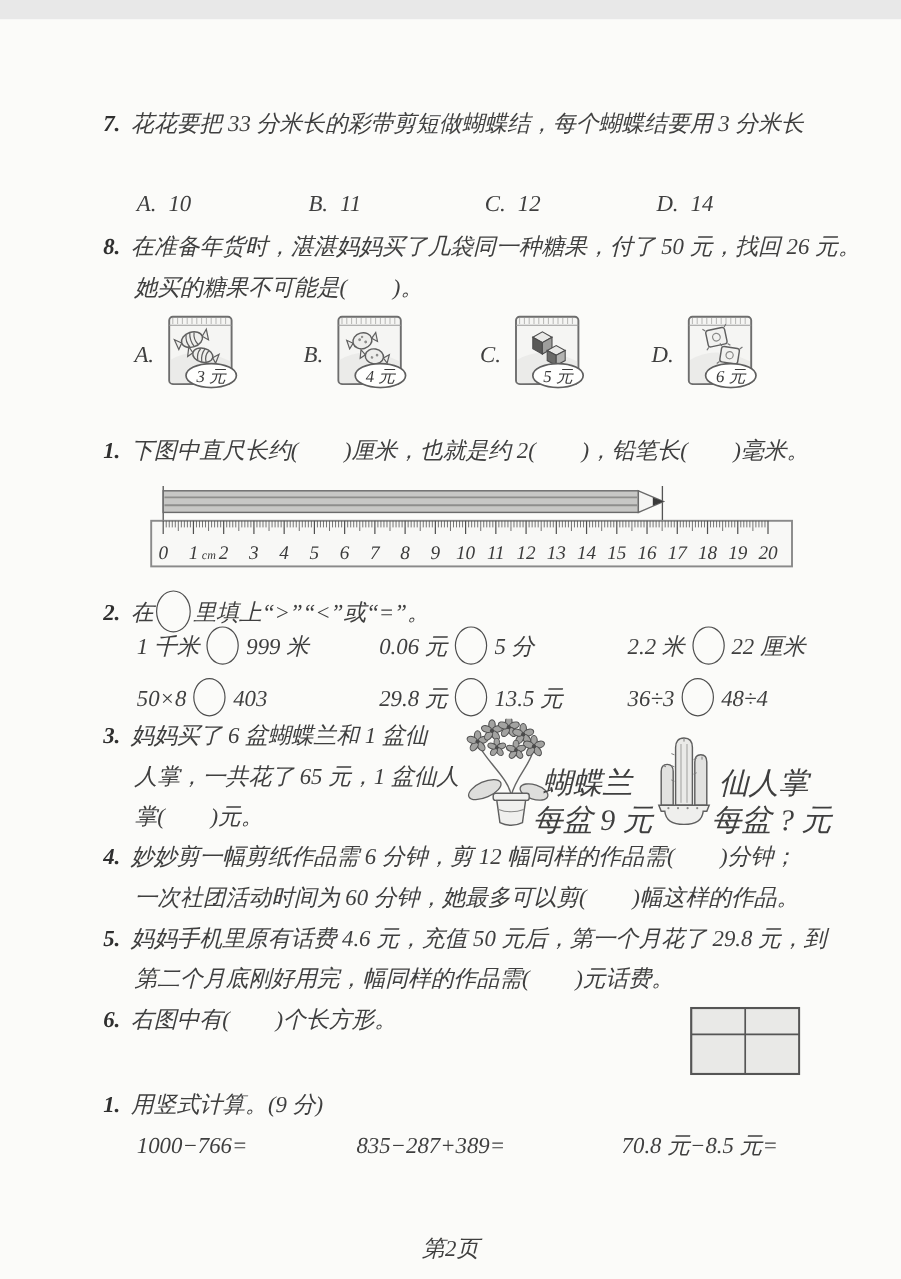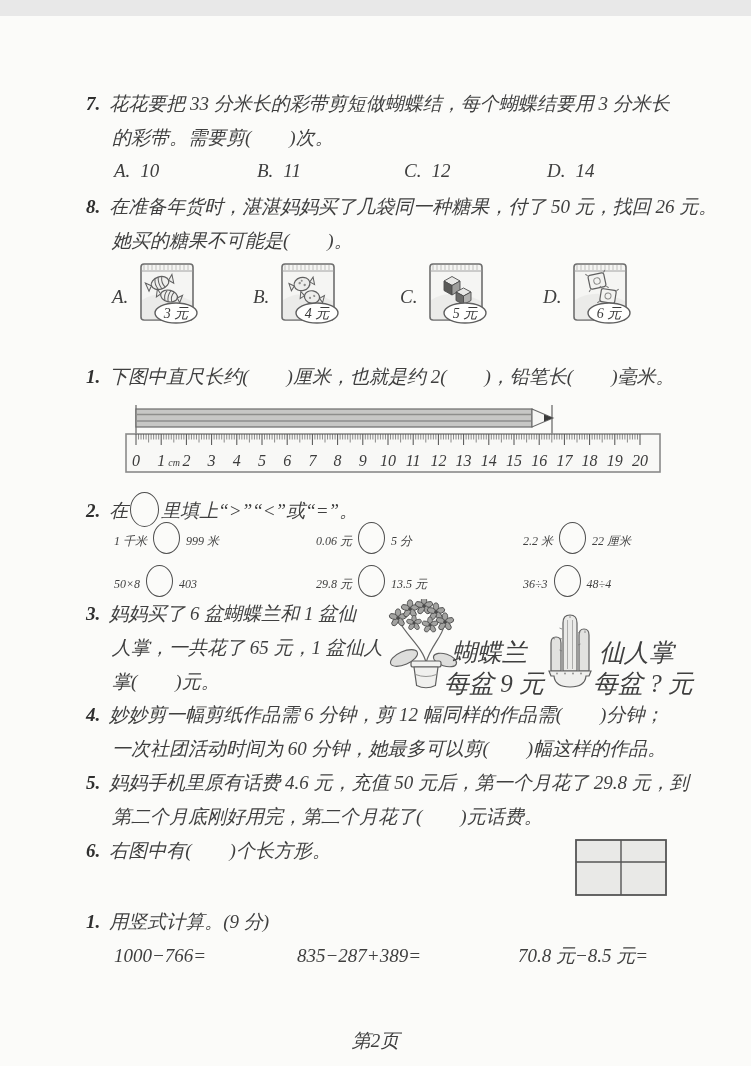--- a/index.html
+++ b/index.html
@@ -7,41 +7,40 @@
     position:relative;width:751px;height:1066px;margin:16px auto;
     background:#fbfbf9;overflow:hidden;
     font-family:"Liberation Serif","DejaVu Serif",serif;color:#3f3f3f;font-style:italic;
   }
   .line{position:absolute;white-space:nowrap;font-size:19px;line-height:25px;color:#3f3f3f;}
   .num{font-weight:700;color:#2f2f2f;margin-right:9px;}
   .head{position:absolute;white-space:nowrap;font-family:"Liberation Sans","DejaVu Sans",sans-serif;
         font-weight:700;font-size:21px;color:#2b2b2b;letter-spacing:0.5px;}
   .opt{position:absolute;white-space:nowrap;font-size:19px;color:#3f3f3f;}
   .ol{margin-right:10px;}
-  .cmp{position:absolute;white-space:nowrap;font-size:12px;color:#3f3f3f;}
+  .cmp{position:absolute;white-space:nowrap;font-size:19px;color:#3f3f3f;}
   .circle{display:inline-block;width:25px;height:30px;border:1.5px solid #4e4e4e;
           border-radius:50%;vertical-align:-9px;margin:0 6px;background:#fbfbf9;}
   .prompt-circle{width:27px;height:33px;vertical-align:-10px;margin:0 2px;}
   .bagopt{position:absolute;display:flex;align-items:flex-end;gap:5px;}
   .bagletter{font-size:19px;color:#3f3f3f;margin-bottom:16px;}
   .plabel{position:absolute;white-space:nowrap;font-size:25px;color:#3f3f3f;}
   .footer{position:absolute;left:0;top:1012px;width:100%;text-align:center;
           font-size:19px;color:#3f3f3f;}
   .figure{position:absolute;}
   .scan-edge{position:absolute;left:0;bottom:0;width:100%;height:3px;background:#dcdcda;}
   svg text{font-family:"Liberation Serif","DejaVu Serif",serif;}
   .pet{fill:#a3a3a1;stroke:#4f4f4f;stroke-width:0.9;}
 </style>
 </head>
 <body>
 
 <div class="page">
 
   <div class="line" style="left:86px;top:75px"><span class="num">7.</span><span>花花要把 33 分米长的彩带剪短做蝴蝶结，每个蝴蝶结要用 3 分米长</span></div>
-  <div class="line" style="left:112px;top:109px">的彩带。需要剪(　　)次。</div>
   <div class="opt" style="left:114px;top:144px"><span class="ol">A.</span><span>10</span></div>
   <div class="opt" style="left:257px;top:144px"><span class="ol">B.</span><span>11</span></div>
   <div class="opt" style="left:404px;top:144px"><span class="ol">C.</span><span>12</span></div>
   <div class="opt" style="left:547px;top:144px"><span class="ol">D.</span><span>14</span></div>
 
   <div class="line" style="left:86px;top:178px"><span class="num">8.</span><span>在准备年货时，湛湛妈妈买了几袋同一种糖果，付了 50 元，找回 26 元。</span></div>
   <div class="line" style="left:112px;top:212px">她买的糖果不可能是(　　)。</div>
 
   <div class="bagopt" style="left:112px;top:238px">
     <span class="bagletter">A.</span>
@@ -432,21 +431,21 @@
       <circle cx="34" cy="64.5" r="0.9" fill="#8a8a88"></circle>
       <circle cx="42" cy="64.5" r="0.9" fill="#8a8a88"></circle>
   </svg>
   <div class="plabel" style="left:599px;top:620px">仙人掌</div>
   <div class="plabel" style="left:593px;top:651px">每盆 ? 元</div>
 
   <div class="line" style="left:86px;top:686px"><span class="num">4.</span><span>妙妙剪一幅剪纸作品需 6 分钟，剪 12 幅同样的作品需(　　)分钟；</span></div>
   <div class="line" style="left:112px;top:720px">一次社团活动时间为 60 分钟，她最多可以剪(　　)幅这样的作品。</div>
 
   <div class="line" style="left:86px;top:754px"><span class="num">5.</span><span>妈妈手机里原有话费 4.6 元，充值 50 元后，第一个月花了 29.8 元，到</span></div>
-  <div class="line" style="left:112px;top:788px">第二个月底刚好用完，第二个月花了(　　)元话费。</div>
+  <div class="line" style="left:112px;top:788px">第二个月底刚好用完，幅同样的作品需(　　)元话费。</div>
 
   <div class="line" style="left:86px;top:822px"><span class="num">6.</span><span>右图中有(　　)个长方形。</span></div>
   <svg class="figure" style="left:575px;top:823px" width="92" height="57" viewBox="0 0 92 57">
     <rect x="1" y="1" width="90" height="55" fill="#e9e9e7" stroke="#555" stroke-width="1.8"></rect>
     <line x1="46" y1="1" x2="46" y2="56" stroke="#555" stroke-width="1.4"></line>
     <line x1="1" y1="23" x2="91" y2="23" stroke="#555" stroke-width="1.4"></line>
   </svg>
 
 
   <div class="line" style="left:86px;top:893px"><span class="num">1.</span><span>用竖式计算。(9 分)</span></div>

